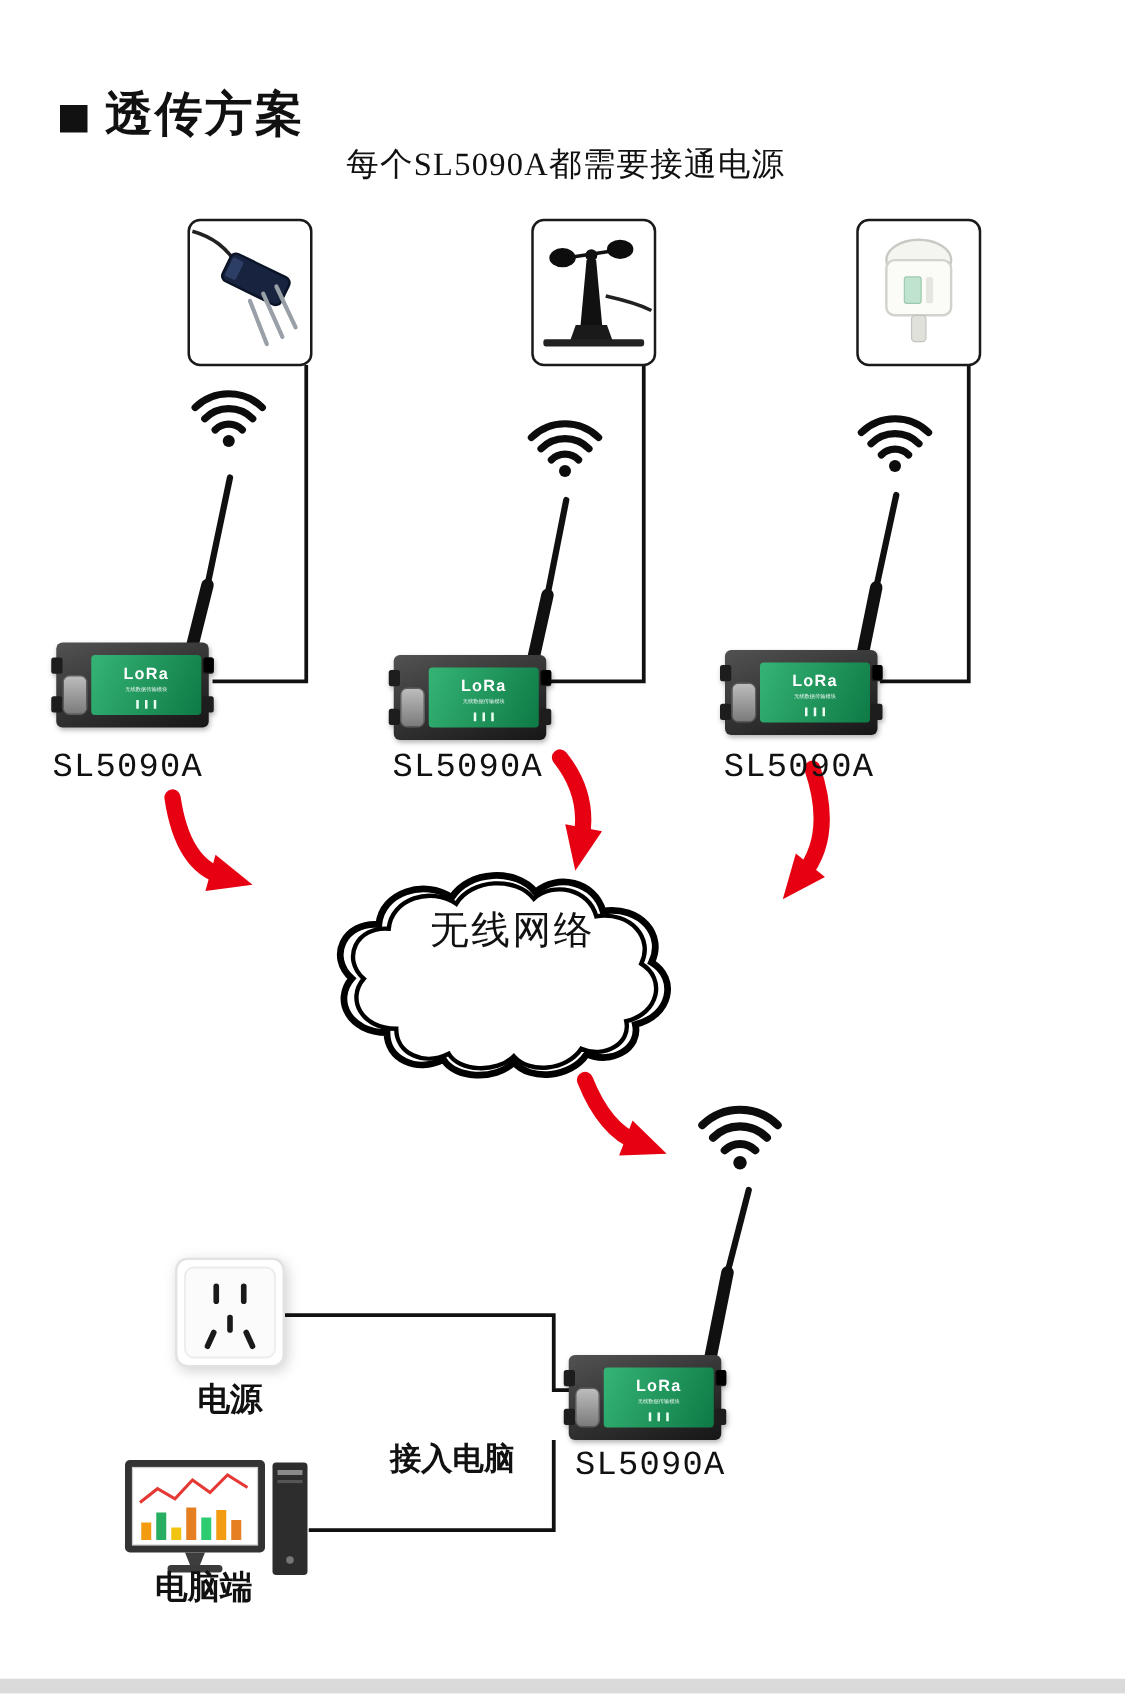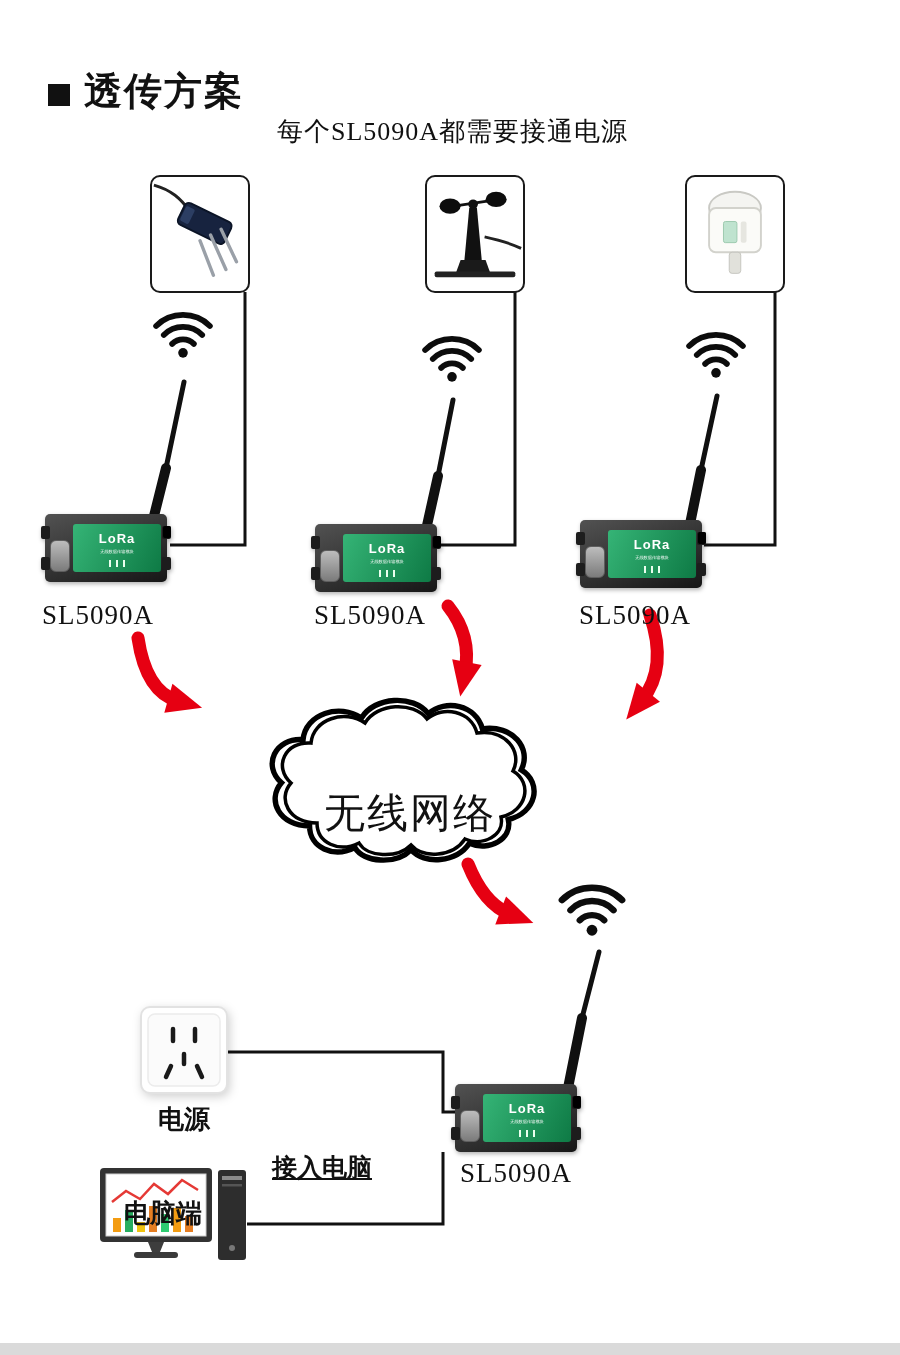--- a/index.html
+++ b/index.html
@@ -30,27 +30,27 @@
   .ear-tr{right:-4px;top:12px}.ear-br{right:-4px;bottom:12px}
   .mod-db9{position:absolute;left:5px;top:26px;width:18px;height:30px;background:linear-gradient(#bdbdbd,#7b7b7b);border:1px solid #5e5e5e;border-radius:6px;}
   .mod-panel{position:absolute;left:28px;top:10px;right:6px;bottom:10px;background:linear-gradient(115deg,#35b476,#0e7a45);border-radius:3px;color:#fff;text-align:center;overflow:hidden;}
   .mod-brand{font-size:13px;font-weight:bold;letter-spacing:1px;margin-top:7px;}
   .mod-sub{font-size:6px;transform:scale(.7);white-space:nowrap;opacity:.92;margin-top:1px;}
   .mod-ticks{position:absolute;bottom:5px;left:50%;transform:translateX(-50%);display:flex;gap:5px;}
   .mod-ticks i{width:2px;height:7px;background:#eaffef;display:block;}
   .mod-ant-nub{position:absolute;right:-4px;top:12px;width:8px;height:12px;background:#000;border-radius:2px;}
 
   
-  .dev-label{position:absolute;font-size:27px;font-family:Liberation Serif, serif;letter-spacing:1px;text-align:right;}
+  .dev-label{position:absolute;font-size:27px;font-family:Liberation Mono, monospace;letter-spacing:1px;text-align:right;}
   .bold-label{position:absolute;font-size:26px;font-weight:bold;font-family:Liberation Mono, monospace;text-align:center;}
-  .annotation{position:absolute;left:272px;top:1150px;width:180px;font-size:25px;font-weight:bold;line-height:35px;font-family:"Liberation Sans",sans-serif;text-decoration:underline;}
+  .annotation{position:absolute;left:272px;top:1150px;width:180px;text-align:center;font-size:25px;font-weight:bold;line-height:35px;font-family:"Liberation Sans",sans-serif;}
 
   
   .cloud-wrap{position:absolute;left:265px;top:695px;width:290px;height:180px;}
-  .cloud-label{position:absolute;left:320px;top:786px;width:180px;text-align:center;font-size:41px;font-family:"Liberation Serif",serif;letter-spacing:2px;}
+  .cloud-label{position:absolute;left:320px;top:723px;width:180px;text-align:center;font-size:31px;font-family:"Liberation Serif",serif;letter-spacing:2px;}
 
   
   .outlet{position:absolute;left:140px;top:1006px;width:88px;height:88px;filter:drop-shadow(2px 3px 5px rgba(0,0,0,.18));}
   .computer{position:absolute;left:98px;top:1166px;width:152px;height:105px;}
 
   .bottom-bar{position:absolute;left:0;top:1343px;width:900px;height:12px;background:#dadada;}
 </style>
 </head>
 <body>
 
@@ -292,20 +292,20 @@
       </g>
       <polyline points="14,36 28,25 42,33 56,18 70,28 84,14 100,24" fill="none" stroke="#e53935" stroke-width="2.5"></polyline>
       <polygon points="50,76 66,76 62,86 54,86" fill="#3d3d3d"></polygon>
       <rect x="36" y="86" width="44" height="6" rx="3" fill="#3a3a3a"></rect>
       <rect x="120" y="4" width="28" height="90" rx="3" fill="#2d2d2d"></rect>
       <rect x="124" y="10" width="20" height="4" fill="#8a8a8a"></rect>
       <rect x="124" y="18" width="20" height="2.5" fill="#555"></rect>
       <circle cx="134" cy="82" r="3" fill="#777"></circle>
     </svg>
   </div>
-  <div class="bold-label" style="left:98px;top:1196px;width:130px">电脑端</div>
+  <div class="bold-label" style="left:98px;top:1252px;width:130px">电脑端</div>
 
   <div class="annotation">
     <div>接入电脑</div>
   </div>
 
   <div class="bottom-bar"></div>
 </div>
 
 </body></html>

